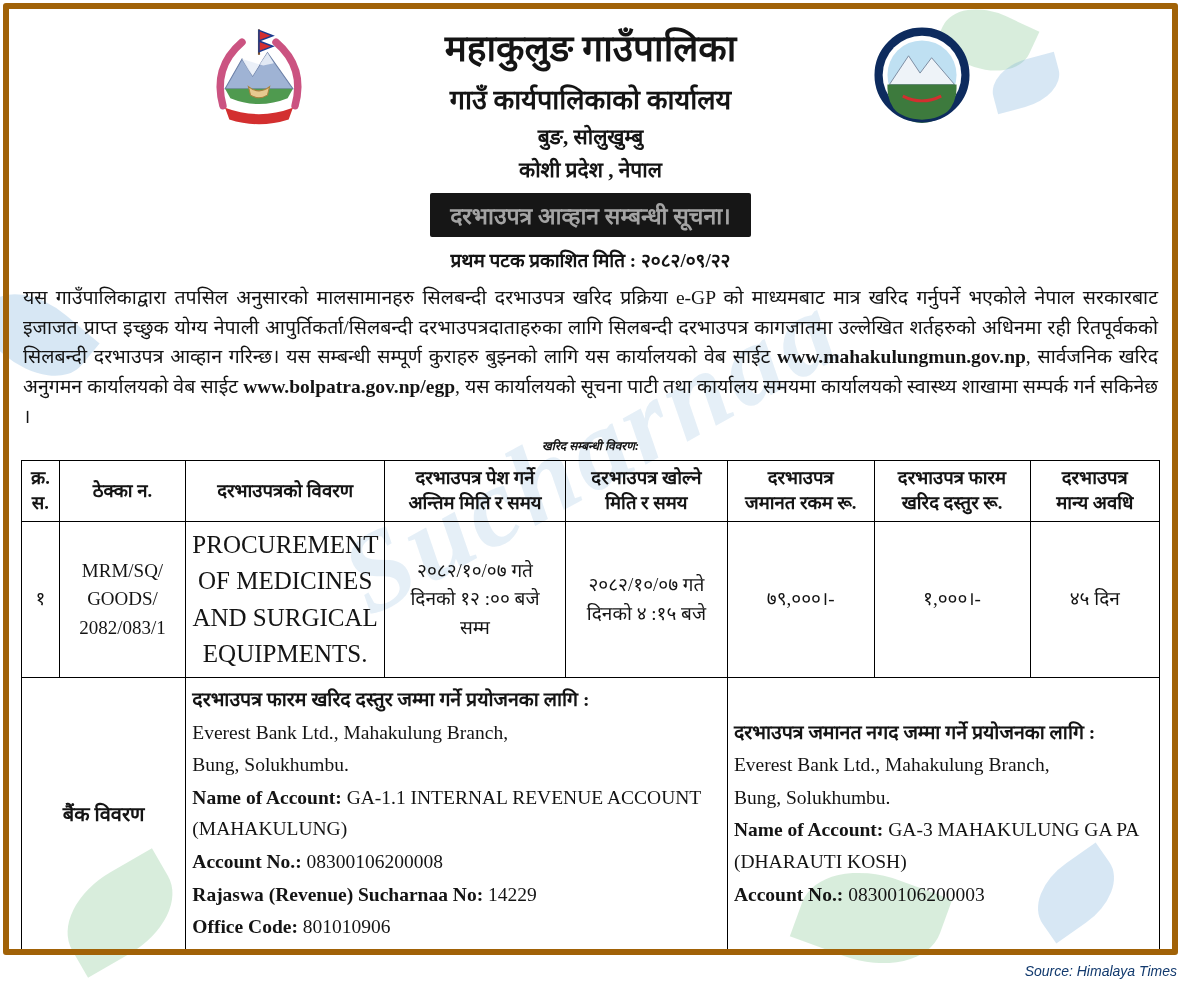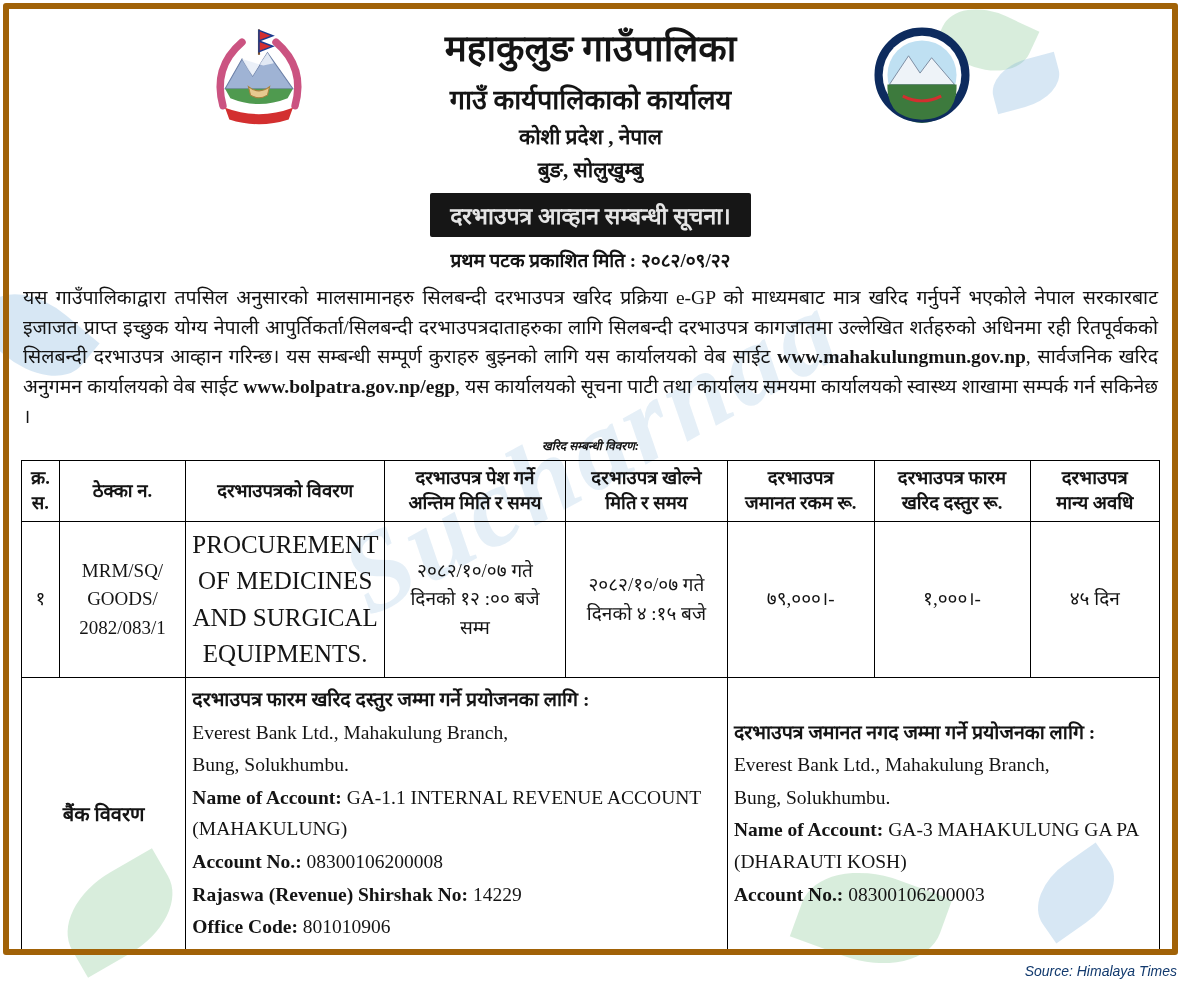--- a/index.html
+++ b/index.html
@@ -39,21 +39,21 @@
   .leaf.blue{background:rgba(110,170,215,0.28);}
   
   .header{position:relative; text-align:center; z-index:2; min-height:160px;}
   .emblem{position:absolute; left:185px; top:2px;}
   .mun-logo{position:absolute; right:190px; top:6px;}
   .title-main{font-size:37px; font-weight:bold; margin:4px 0 2px 0;}
   .title-sub{font-size:27px; font-weight:bold; margin:8px 0 2px 0;}
   .addr{font-size:21px; font-weight:bold; margin:5px 0;}
   .banner-wrap{text-align:center; margin-top:10px; z-index:2; position:relative;}
   .banner{
-    display:inline-block; background:#161616; color:#e5e5e5;
+    display:inline-block; background:#161616; color:#a3a3a3;
     font-size:23px; font-weight:bold;
     padding:6px 20px; border-radius:2px;
   }
   .pub-date{text-align:center; font-size:19px; font-weight:bold; margin-top:10px; position:relative; z-index:2;}
   
   .body-par{
     font-size:19.5px; line-height:1.52; text-align:justify;
     margin:10px 2px 6px 2px; position:relative; z-index:2;
   }
   .body-par b{font-weight:bold;}
@@ -115,22 +115,22 @@
           <path d="M34,34 L40,44 L44,50 L50,40 L58,28 L64,38 L54,40 Z" fill="#e9eef7" opacity="0.9"></path>
           <path d="M18,62 h64 l-5,9 Q50,82 23,71 Z" fill="#4f9a4f"></path>
           <path d="M40,60 q10,8 20,0 l-2,8 q-8,5 -16,0 Z" fill="#e8c98f" stroke="#a9823f" stroke-width="1"></path>
           <path d="M18,80 Q50,92 82,80 l-4,11 Q50,100 22,91 Z" fill="#d32f2f"></path>
         </svg>
       </span>
 
       <div>
         <div class="title-main">महाकुलुङ गाउँपालिका</div>
         <div class="title-sub">गाउँ कार्यपालिकाको कार्यालय</div>
+        <div class="addr">बुङ, सोलुखुम्बु</div>
         <div class="addr">कोशी प्रदेश , नेपाल</div>
-        <div class="addr">बुङ, सोलुखुम्बु</div>
       </div>
 
       <span class="mun-logo">
         <svg width="96" height="96" viewBox="0 0 100 100">
           <circle cx="50" cy="50" r="48" fill="#0d2b5e"></circle>
           <circle cx="50" cy="50" r="41" fill="#ffffff"></circle>
           <circle cx="50" cy="50" r="36" fill="#bfe0f2"></circle>
           <path d="M16,60 L36,30 L48,48 L60,32 L84,60 Z" fill="#eef3f8" stroke="#7a8aa0" stroke-width="1"></path>
           <path d="M14,60 h72 v4 a36,36 0 0 1 -72,0 Z" fill="#3d7a3d"></path>
           <path d="M30,72 q20,10 40,0" stroke="#d32f2f" stroke-width="3" fill="none"></path>
@@ -195,21 +195,21 @@
           <td class="center">४५ दिन</td>
         </tr>
         <tr>
           <td colspan="2" class="bank-label">बैंक विवरण</td>
           <td colspan="3" class="bank-cell">
             <div class="ln bold">दरभाउपत्र फारम खरिद दस्तुर जम्मा गर्ने प्रयोजनका लागि :</div>
             <div class="ln">Everest Bank Ltd., Mahakulung Branch,</div>
             <div class="ln">Bung, Solukhumbu.</div>
             <div class="ln"><span class="bold">Name of Account:</span><span> GA-1.1 INTERNAL REVENUE ACCOUNT (MAHAKULUNG)</span></div>
             <div class="ln"><span class="bold">Account No.:</span><span> 08300106200008</span></div>
-            <div class="ln"><span class="bold">Rajaswa (Revenue) Shirshak No:</span><span> 14229</span></div>
+            <div class="ln"><span class="bold">Rajaswa (Revenue) Sucharnaa No:</span><span> 14229</span></div>
             <div class="ln"><span class="bold">Office Code:</span><span> 801010906</span></div>
           </td>
           <td colspan="3" class="bank-cell">
             <div class="ln bold">दरभाउपत्र जमानत नगद जम्मा गर्ने प्रयोजनका लागि :</div>
             <div class="ln">Everest Bank Ltd., Mahakulung Branch,</div>
             <div class="ln">Bung, Solukhumbu.</div>
             <div class="ln"><span class="bold">Name of Account:</span><span> GA-3 MAHAKULUNG GA PA (DHARAUTI KOSH)</span></div>
             <div class="ln"><span class="bold">Account No.:</span><span> 08300106200003</span></div>
           </td>
         </tr>

